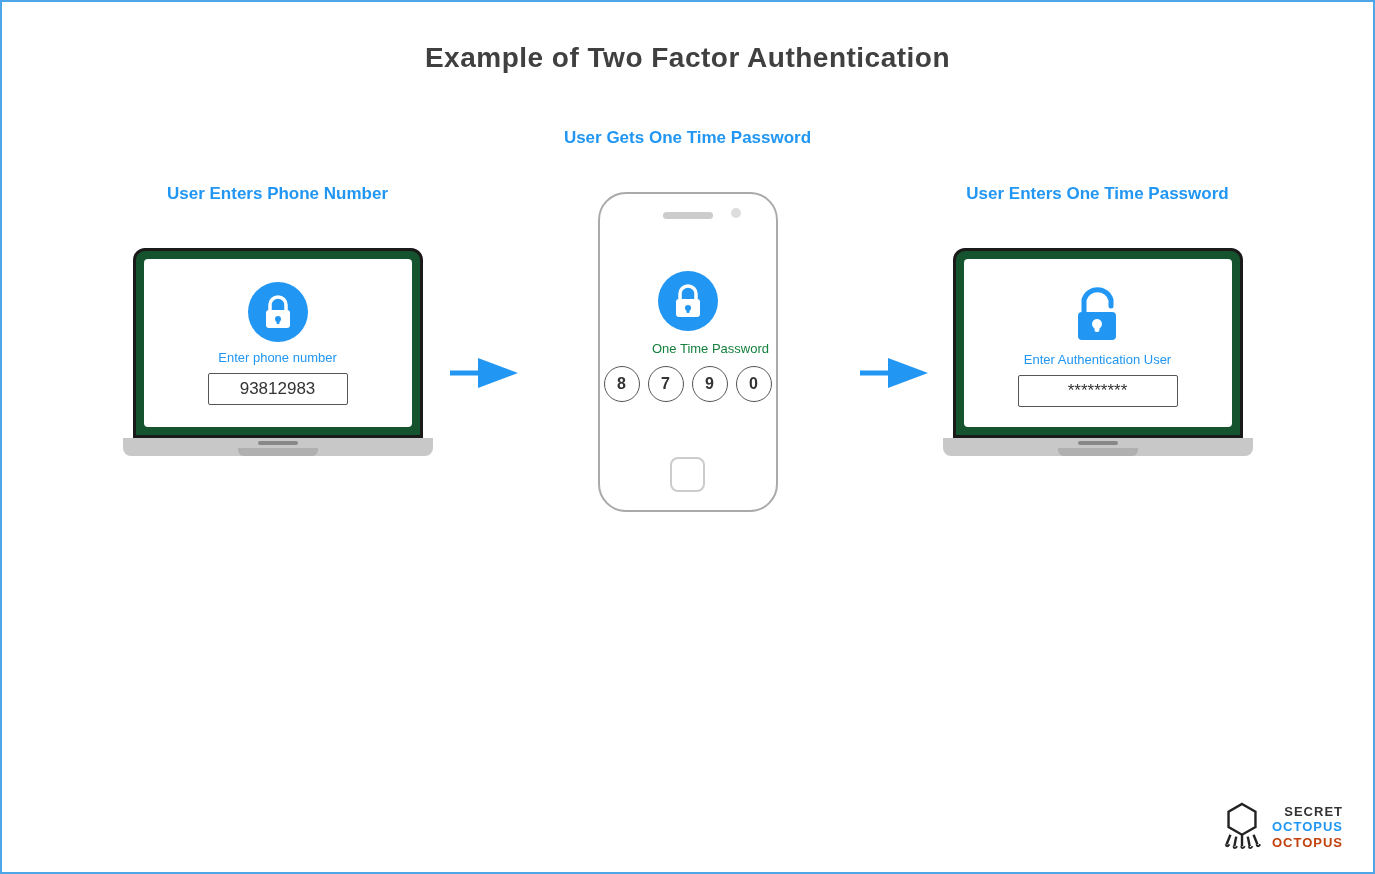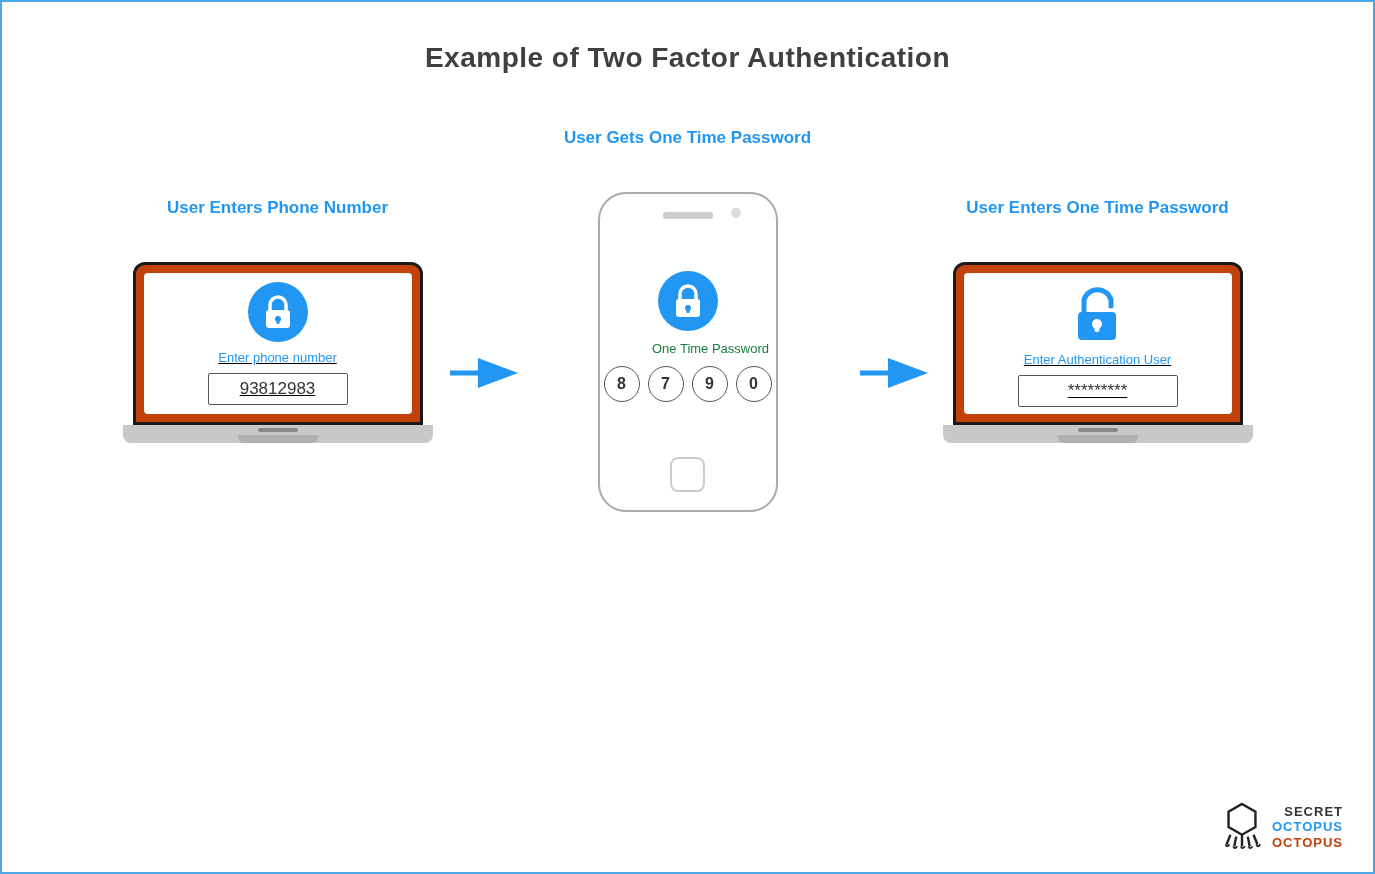--- a/index.html
+++ b/index.html
@@ -64,26 +64,25 @@
     }
 
     
     .laptop {
       width: 290px;
       position: relative;
     }
 
     .laptop-screen-outer {
       width: 290px;
-      height: 163px;
-      background: #c2410c;
+      height: 190px;
+      background: #14532d;
       border-radius: 12px 12px 0 0;
       padding: 8px;
       border: 3px solid #1a1a1a;
-      text-decoration: underline;
     }
 
     .laptop-screen-inner {
       width: 100%;
       height: 100%;
       background: #fff;
       border-radius: 4px;
       display: flex;
       flex-direction: column;
       align-items: center;

